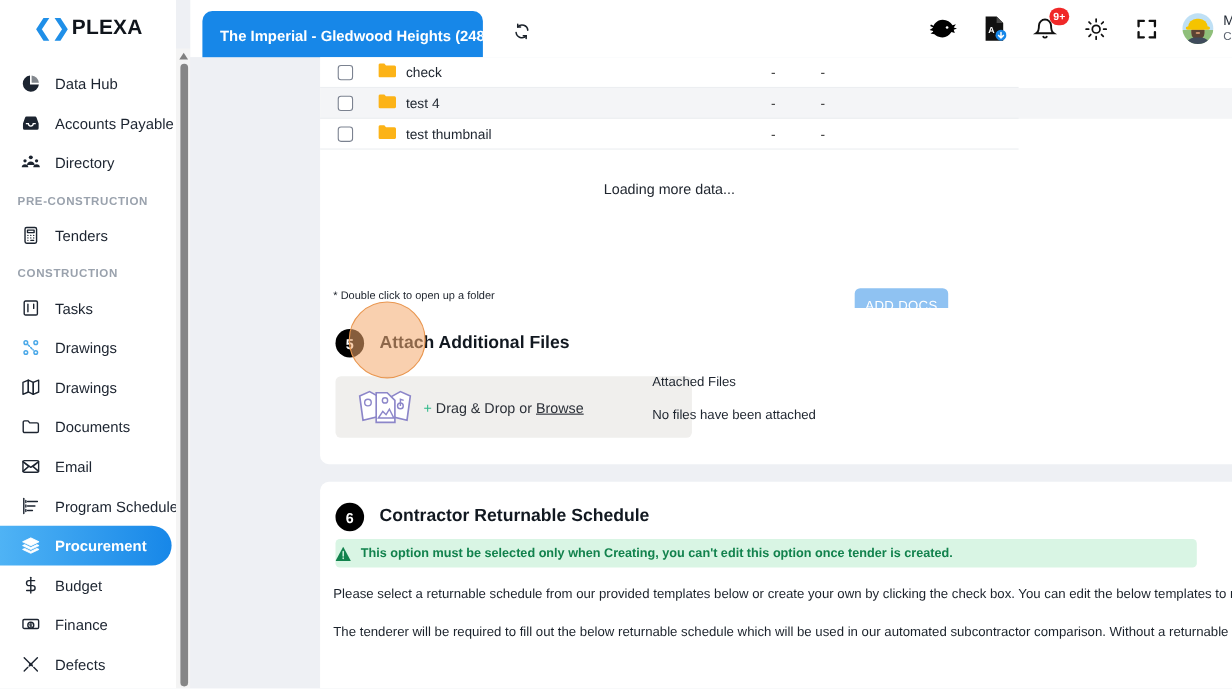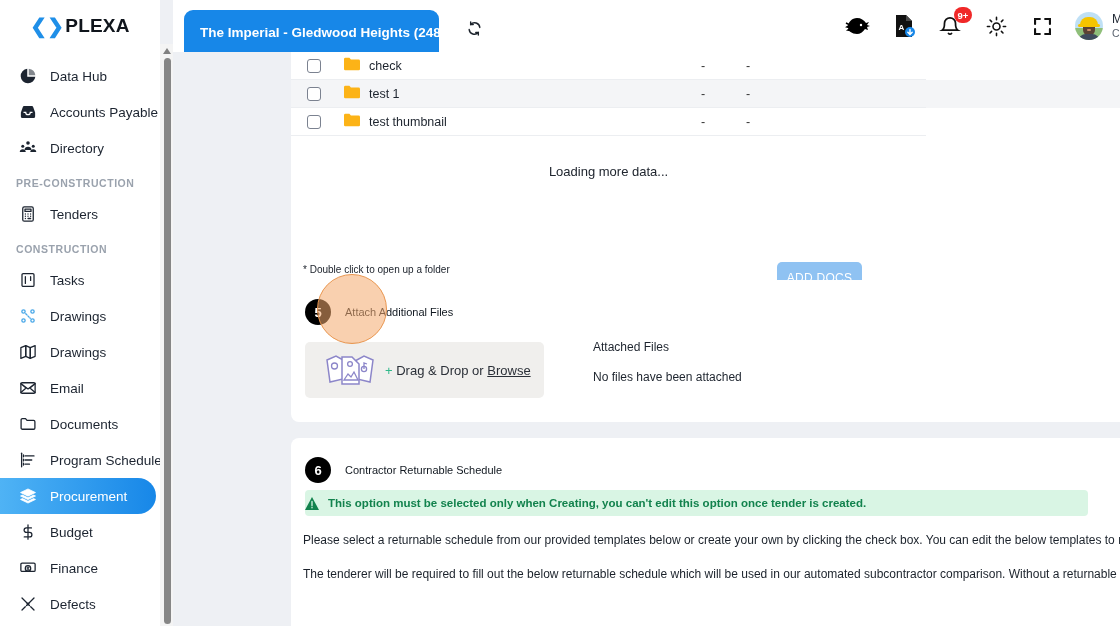--- a/index.html
+++ b/index.html
@@ -28,21 +28,21 @@
     display: flex; align-items: center; gap: 13px;
     height: 36px; margin: 0 18px 0 0; padding-left: 18px;
     color: #1c2430; font-size: 13.5px; font-weight: 500; cursor: pointer;
     white-space: nowrap;
   }
   .nav-item .ico { width: 19px; height: 19px; flex: 0 0 19px; display: flex; align-items: center; justify-content: center; }
   .nav-item .ico svg { display: block; }
   .nav-item.active {
     background: linear-gradient(90deg, #4fb3f5 0%, #1787e8 100%);
     color: #ffffff; border-radius: 0 19px 19px 0; margin-right: 4px;
-    font-weight: 400;
+    font-weight: 700;
   }
   .nav-item.active .ico svg { fill: #ffffff; stroke: #ffffff; }
   
   #side-scrollbar { position: absolute; left: 160px; top: 44px; width: 13px; height: 582px; background: #f4f4f4; }
   #side-scrollbar .up { position:absolute; top:4px; left:3px; width:0;height:0;
       border-left:4px solid transparent;border-right:4px solid transparent;border-bottom:6px solid #808080;}
   #side-scrollbar .thumb { position: absolute; top: 14px; left: 3.5px; width: 7px; height: 566px; background: #868686; border-radius: 4px; }
 
   
   #header { position: absolute; left: 173px; top: 0; right: 0; height: 52px; background: #ffffff; }
@@ -100,23 +100,23 @@
     font-family: "Liberation Sans", sans-serif; font-size: 12px; letter-spacing: .3px; cursor: pointer; text-decoration: underline;
   }
 
   
   #card-attach { top: 228px; height: 142px; }
   .sec-head { display: flex; align-items: center; gap: 14px; padding: 19px 0 0 14px; }
   .num-badge {
     width: 26px; height: 26px; border-radius: 50%; background: #000000; color: #fff;
     display: flex; align-items: center; justify-content: center; font-size: 13px; font-weight: 600; flex: 0 0 26px;
   }
-  .sec-title { font-size: 11px; font-weight: 400; color: #111820; }
+  .sec-title { font-size: 16px; font-weight: 700; color: #111820; }
   #dropzone {
-    position: absolute; left: 14px; top: 62px; width: 239px; height: 56px;
+    position: absolute; left: 14px; top: 62px; width: 324px; height: 56px;
     background: #f0efed; border-radius: 5px; display: flex; align-items: center; cursor: pointer;
   }
   #dz-text { font-size: 13px; color: #2b3038; margin-left: 8px; }
   #dz-text .plus { color: #2fb98a; }
   #dz-text u { text-decoration: underline; }
   #attached-title { position: absolute; left: 302px; top: 60px; font-size: 12px; color: #1d242e; }
   #attached-none { position: absolute; left: 302px; top: 90px; font-size: 12px; color: #1d242e; }
 
   
   #card-return { top: 386px; height: 300px; }
@@ -218,33 +218,33 @@
               <path d="M2.5 6.2 9 3.4v14.4l-6.5 2.8z"></path>
               <path d="M9 3.4l6 2.8v14.4L9 17.8z"></path>
               <path d="M15 6.2l6.5-2.8v14.4L15 20.6z"></path>
             </svg>
           </span>
           <span>Drawings</span>
         </div>
         <div class="nav-item">
           <span class="ico">
             <svg width="18" height="18" viewBox="0 0 24 24" fill="none" stroke="currentColor" stroke-width="1.7" stroke-linecap="round" stroke-linejoin="round">
+              <path d="M2.8 6.5A1.7 1.7 0 0 1 4.5 4.8h4.2l2 2.4h8.8a1.7 1.7 0 0 1 1.7 1.7v8.4a1.7 1.7 0 0 1-1.7 1.7H4.5a1.7 1.7 0 0 1-1.7-1.7z"></path>
+            </svg>
+          </span>
+          <span>Documents</span>
+        </div>
+        <div class="nav-item">
+          <span class="ico">
+            <svg width="18" height="18" viewBox="0 0 24 24" fill="none" stroke="currentColor" stroke-width="1.7" stroke-linecap="round" stroke-linejoin="round">
               <rect x="2.5" y="5" width="19" height="14" rx="1.8"></rect>
               <path d="M2.5 18 9.5 12 2.5 6.2M21.5 18 14.5 12l7-5.8M2.5 6l9.5 7.2L21.5 6"></path>
             </svg>
           </span>
           <span>Email</span>
-        </div>
-        <div class="nav-item">
-          <span class="ico">
-            <svg width="18" height="18" viewBox="0 0 24 24" fill="none" stroke="currentColor" stroke-width="1.7" stroke-linecap="round" stroke-linejoin="round">
-              <path d="M2.8 6.5A1.7 1.7 0 0 1 4.5 4.8h4.2l2 2.4h8.8a1.7 1.7 0 0 1 1.7 1.7v8.4a1.7 1.7 0 0 1-1.7 1.7H4.5a1.7 1.7 0 0 1-1.7-1.7z"></path>
-            </svg>
-          </span>
-          <span>Documents</span>
         </div>
         <div class="nav-item">
           <span class="ico">
             <svg width="18" height="18" viewBox="0 0 24 24" fill="none" stroke="currentColor" stroke-width="1.7" stroke-linecap="round" stroke-linejoin="round">
               <path d="M3.5 3v18"></path>
               <path d="M8 6.5h12M8 12h9M8 17.5h6"></path>
               <path d="M6 5.3v2.4M6 10.8v2.4M6 16.3v2.4"></path>
             </svg>
           </span>
           <span>Program Schedule</span>
@@ -374,21 +374,21 @@
             <span class="rname">check</span>
             <span class="dash1">-</span>
             <span class="dash2">-</span>
           </div>
           <div class="row alt">
             <span class="sep"></span>
             <span class="cbox"></span>
             <span class="folder"><svg width="16" height="14" viewBox="0 0 16 14">
                 <path d="M0 2.2A1.4 1.4 0 0 1 1.4.8h4l1.5 1.8h7.7A1.4 1.4 0 0 1 16 4v8.1a1.2 1.2 0 0 1-1.2 1.2H1.2A1.2 1.2 0 0 1 0 12.1z" fill="#fcb317"></path>
               </svg></span>
-            <span class="rname">test 1</span>
+            <span class="rname">test 4</span>
             <span class="dash1">-</span>
             <span class="dash2">-</span>
           </div>
           <div class="row">
             <span class="sep"></span>
             <span class="cbox"></span>
             <span class="folder"><svg width="16" height="14" viewBox="0 0 16 14">
                 <path d="M0 2.2A1.4 1.4 0 0 1 1.4.8h4l1.5 1.8h7.7A1.4 1.4 0 0 1 16 4v8.1a1.2 1.2 0 0 1-1.2 1.2H1.2A1.2 1.2 0 0 1 0 12.1z" fill="#fcb317"></path>
               </svg></span>
             <span class="rname">test thumbnail</span>

